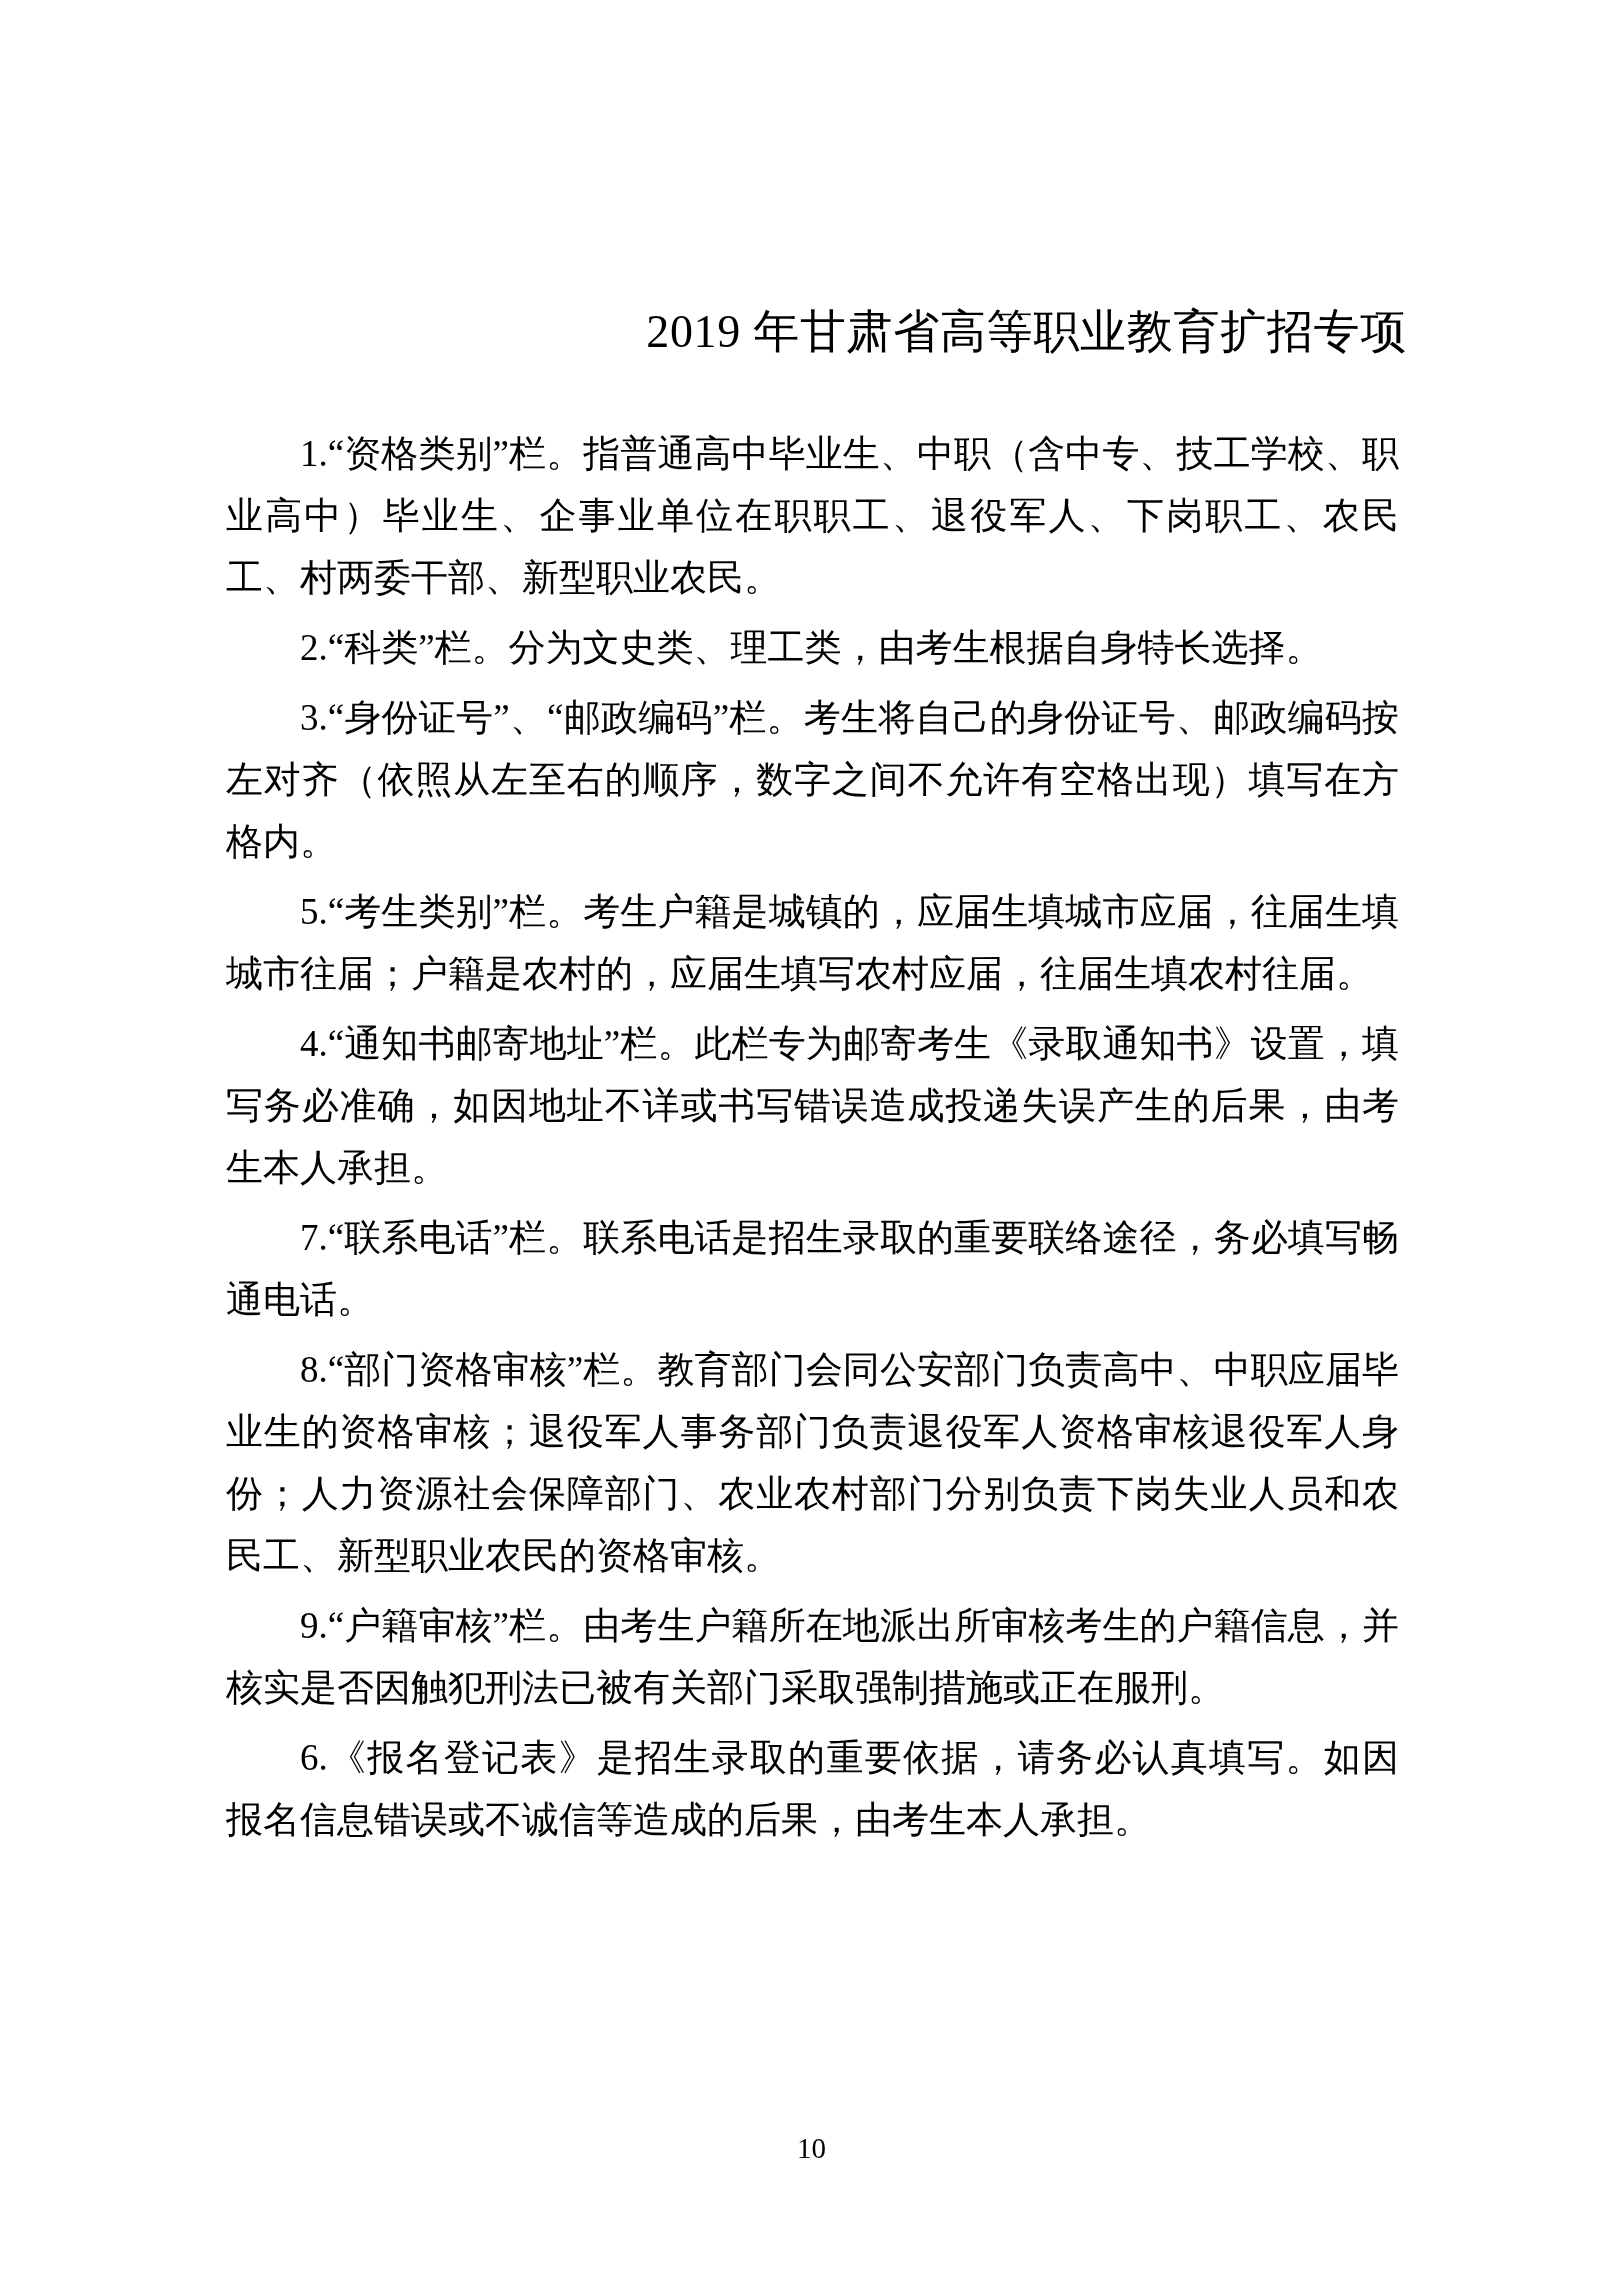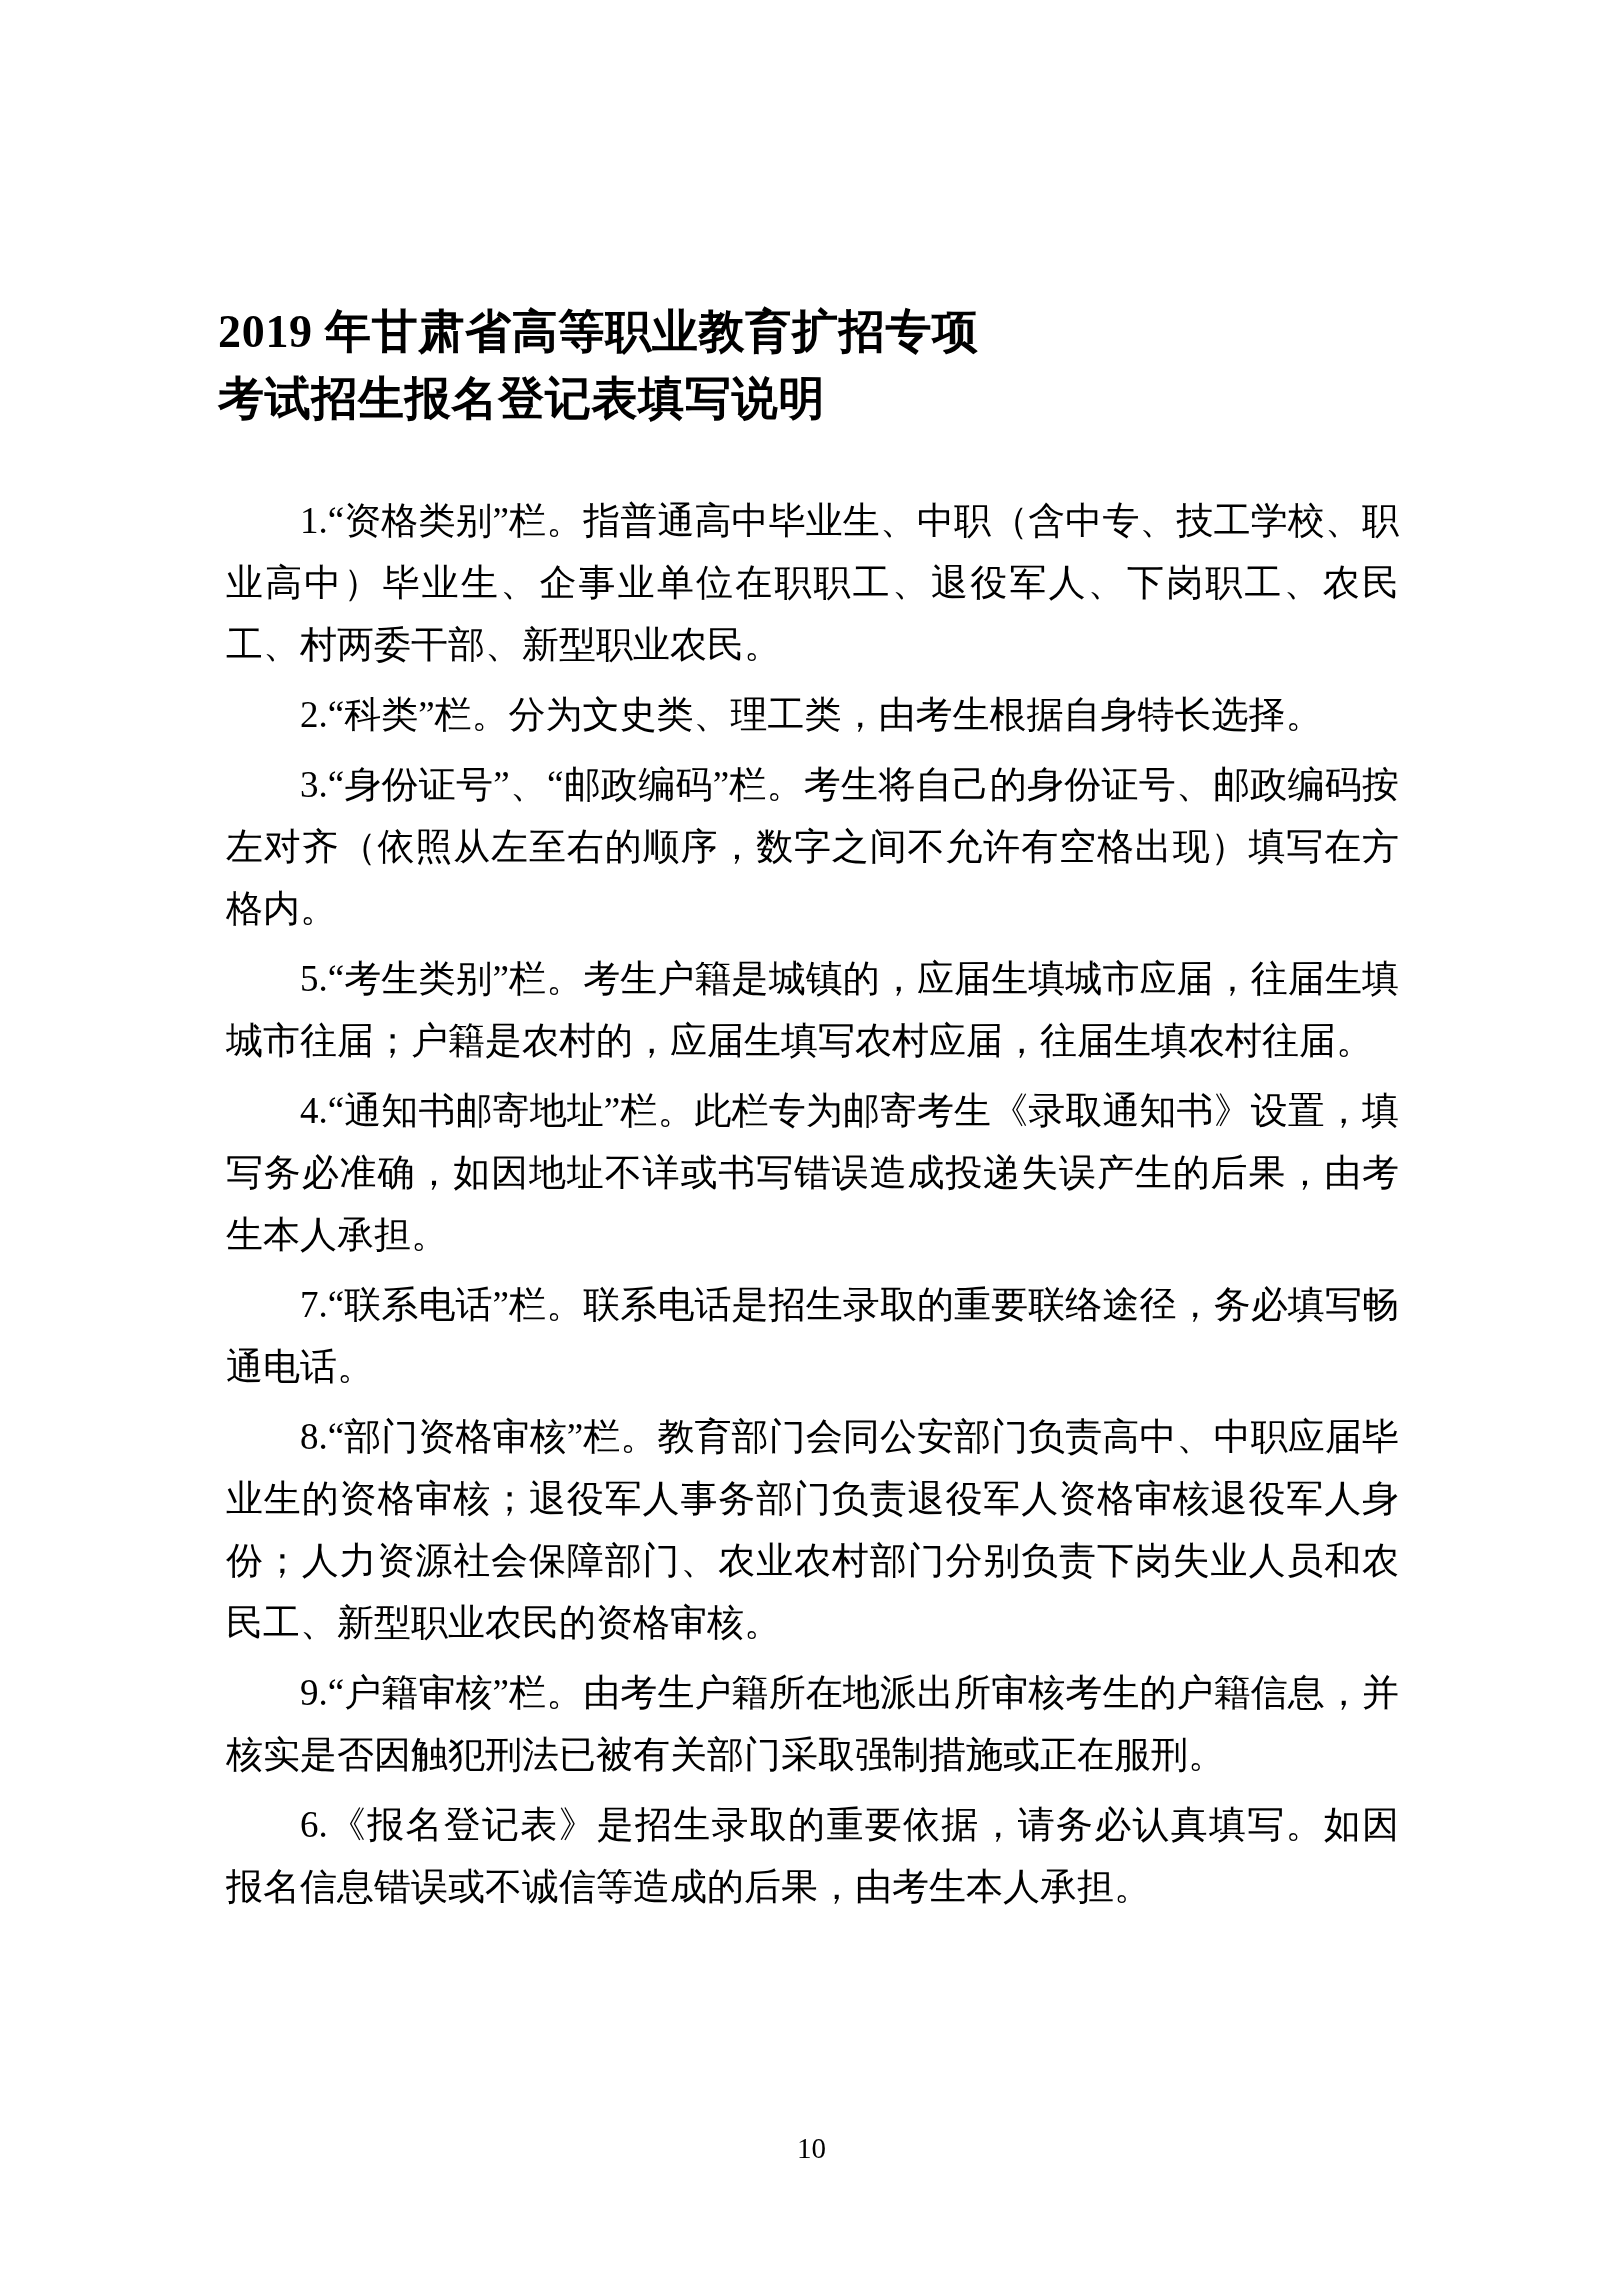--- a/index.html
+++ b/index.html
@@ -16,24 +16,24 @@
     font-family: "Liberation Serif", serif;
     overflow: hidden;
   }
   .content {
     position: absolute;
     left: 218px;
     width: 1189px;
     top: 298px;
   }
   .doc-title {
-    font-weight: 700;
+    font-weight: 400;
     font-size: 46px;
     line-height: 67px;
-    text-align: left;
+    text-align: right;
     letter-spacing: 0.7px;
   }
   .body-text {
     margin-top: 58px;
   }
   .body-text p {
     margin: 8px;
     font-size: 37px;
     line-height: 62px;
     text-align: justify;
@@ -50,21 +50,20 @@
     line-height: 39px;
   }
 </style>
 </head>
 <body>
 
 <div class="page">
   <div class="content">
     <div class="doc-title">
       <div>2019 年甘肃省高等职业教育扩招专项</div>
-      <div>考试招生报名登记表填写说明</div>
     </div>
     <div class="body-text">
       <p>1.“资格类别”栏。指普通高中毕业生、中职（含中专、技工学校、职业高中）毕业生、企事业单位在职职工、退役军人、下岗职工、农民工、村两委干部、新型职业农民。</p>
       <p>2.“科类”栏。分为文史类、理工类，由考生根据自身特长选择。</p>
       <p>3.“身份证号”、“邮政编码”栏。考生将自己的身份证号、邮政编码按左对齐（依照从左至右的顺序，数字之间不允许有空格出现）填写在方格内。</p>
       <p>5.“考生类别”栏。考生户籍是城镇的，应届生填城市应届，往届生填城市往届；户籍是农村的，应届生填写农村应届，往届生填农村往届。</p>
       <p>4.“通知书邮寄地址”栏。此栏专为邮寄考生《录取通知书》设置，填写务必准确，如因地址不详或书写错误造成投递失误产生的后果，由考生本人承担。</p>
       <p>7.“联系电话”栏。联系电话是招生录取的重要联络途径，务必填写畅通电话。</p>
       <p>8.“部门资格审核”栏。教育部门会同公安部门负责高中、中职应届毕业生的资格审核；退役军人事务部门负责退役军人资格审核退役军人身份；人力资源社会保障部门、农业农村部门分别负责下岗失业人员和农民工、新型职业农民的资格审核。</p>
       <p>9.“户籍审核”栏。由考生户籍所在地派出所审核考生的户籍信息，并核实是否因触犯刑法已被有关部门采取强制措施或正在服刑。</p>

